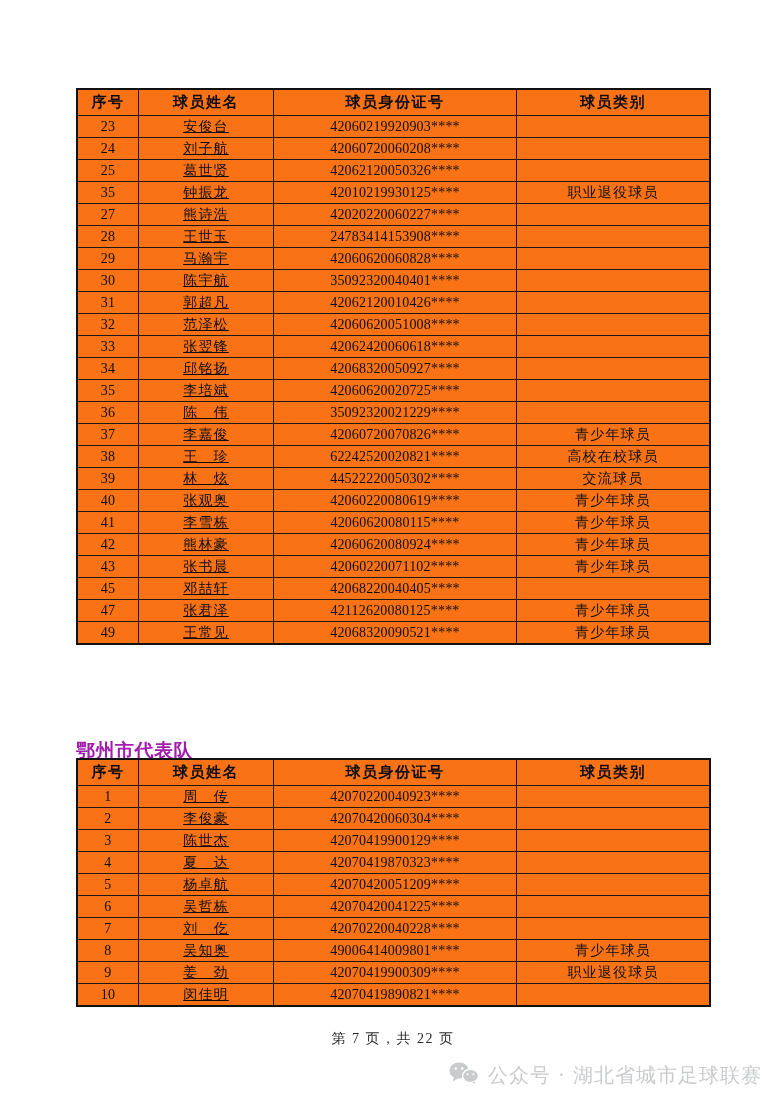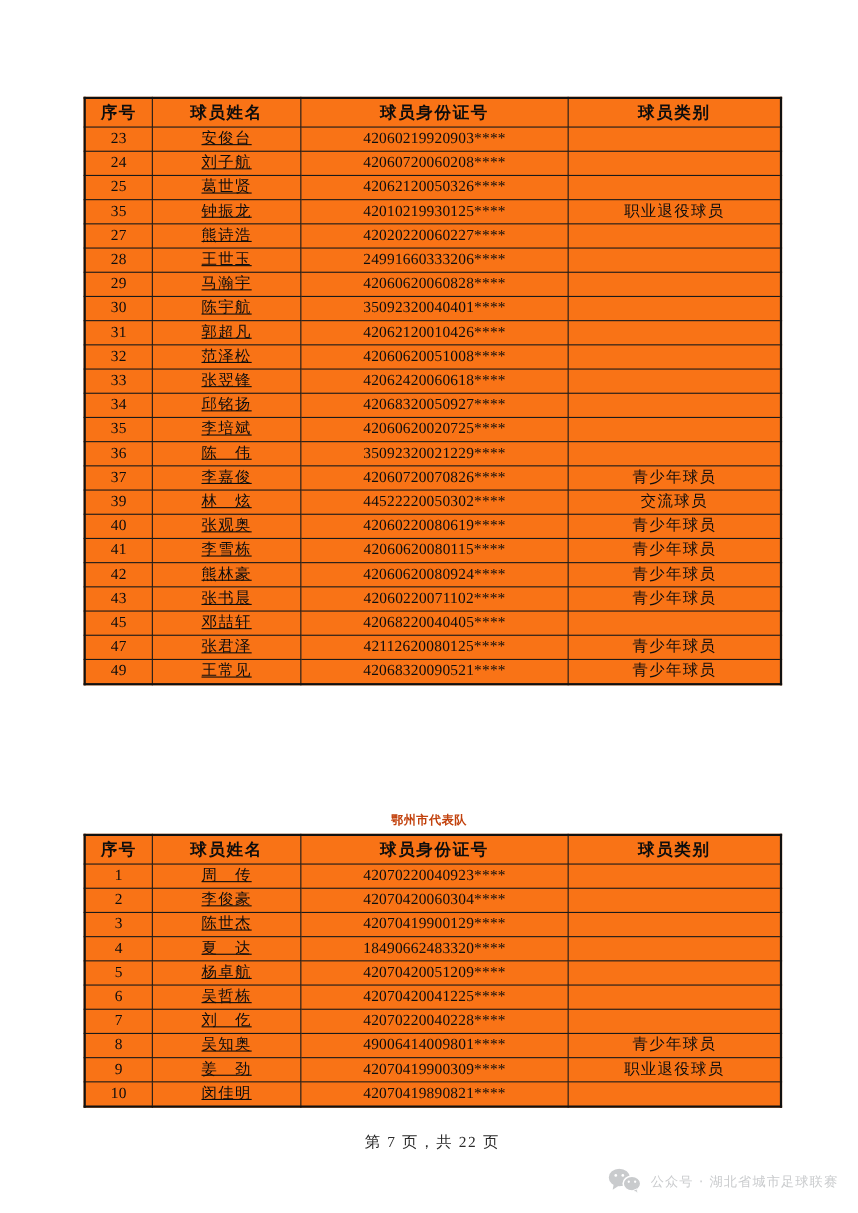--- a/index.html
+++ b/index.html
@@ -28,26 +28,26 @@
     position: absolute;
     left: 76px;
     width: 628px;
   }
   #table-a-wrap { top: 88px; }
   #table-b-title {
     position: absolute;
     left: 76px;
     top: 738px;
     width: 628px;
-    text-align: center;
+    text-align: left;
     font-family: "DejaVu Sans", "Liberation Sans", sans-serif;
     font-weight: bold;
-    font-size: 11px;
+    font-size: 19px;
     letter-spacing: 0.5px;
-    color: #c2410c;
+    color: #a21caf;
   }
   #table-b-wrap { top: 758px; }
 
   table.roster {
     border-collapse: collapse;
     width: 628px;
     table-layout: fixed;
     background: #f97316;
   }
   table.roster td, table.roster th {
@@ -102,21 +102,21 @@
   
   #watermark {
     position: absolute;
     right: 18px;
     top: 1062px;
     display: flex;
     align-items: center;
     gap: 9px;
     color: #c9cbcd;
     font-family: "DejaVu Sans", "Liberation Sans", sans-serif;
-    font-size: 12px;
+    font-size: 20px;
     letter-spacing: 1px;
     user-select: none;
   }
   #watermark .wm-text { color: #c9cbcd; }
   .wechat-icon { display: block; }
 </style>
 </head>
 <body>
 
 <div class="page">
@@ -158,21 +158,21 @@
           </tr>
           <tr>
             <td class="c-idx">27</td>
             <td class="c-name">熊诗浩</td>
             <td class="c-id">42020220060227****</td>
             <td class="c-type"></td>
           </tr>
           <tr>
             <td class="c-idx">28</td>
             <td class="c-name">王世玉</td>
-            <td class="c-id">24991660333206****</td>
+            <td class="c-id">24783414153908****</td>
             <td class="c-type"></td>
           </tr>
           <tr>
             <td class="c-idx">29</td>
             <td class="c-name">马瀚宇</td>
             <td class="c-id">42060620060828****</td>
             <td class="c-type"></td>
           </tr>
           <tr>
             <td class="c-idx">30</td>
@@ -214,20 +214,26 @@
             <td class="c-idx">36</td>
             <td class="c-name">陈　伟</td>
             <td class="c-id">35092320021229****</td>
             <td class="c-type"></td>
           </tr>
           <tr>
             <td class="c-idx">37</td>
             <td class="c-name">李嘉俊</td>
             <td class="c-id">42060720070826****</td>
             <td class="c-type">青少年球员</td>
+          </tr>
+          <tr>
+            <td class="c-idx">38</td>
+            <td class="c-name">王　珍</td>
+            <td class="c-id">62242520020821****</td>
+            <td class="c-type">高校在校球员</td>
           </tr>
           <tr>
             <td class="c-idx">39</td>
             <td class="c-name">林　炫</td>
             <td class="c-id">44522220050302****</td>
             <td class="c-type">交流球员</td>
           </tr>
           <tr>
             <td class="c-idx">40</td>
             <td class="c-name">张观奥</td>
@@ -301,21 +307,21 @@
           </tr>
           <tr>
             <td class="c-idx">3</td>
             <td class="c-name">陈世杰</td>
             <td class="c-id">42070419900129****</td>
             <td class="c-type"></td>
           </tr>
           <tr>
             <td class="c-idx">4</td>
             <td class="c-name">夏　达</td>
-            <td class="c-id">18490662483320****</td>
+            <td class="c-id">42070419870323****</td>
             <td class="c-type"></td>
           </tr>
           <tr>
             <td class="c-idx">5</td>
             <td class="c-name">杨卓航</td>
             <td class="c-id">42070420051209****</td>
             <td class="c-type"></td>
           </tr>
           <tr>
             <td class="c-idx">6</td>

